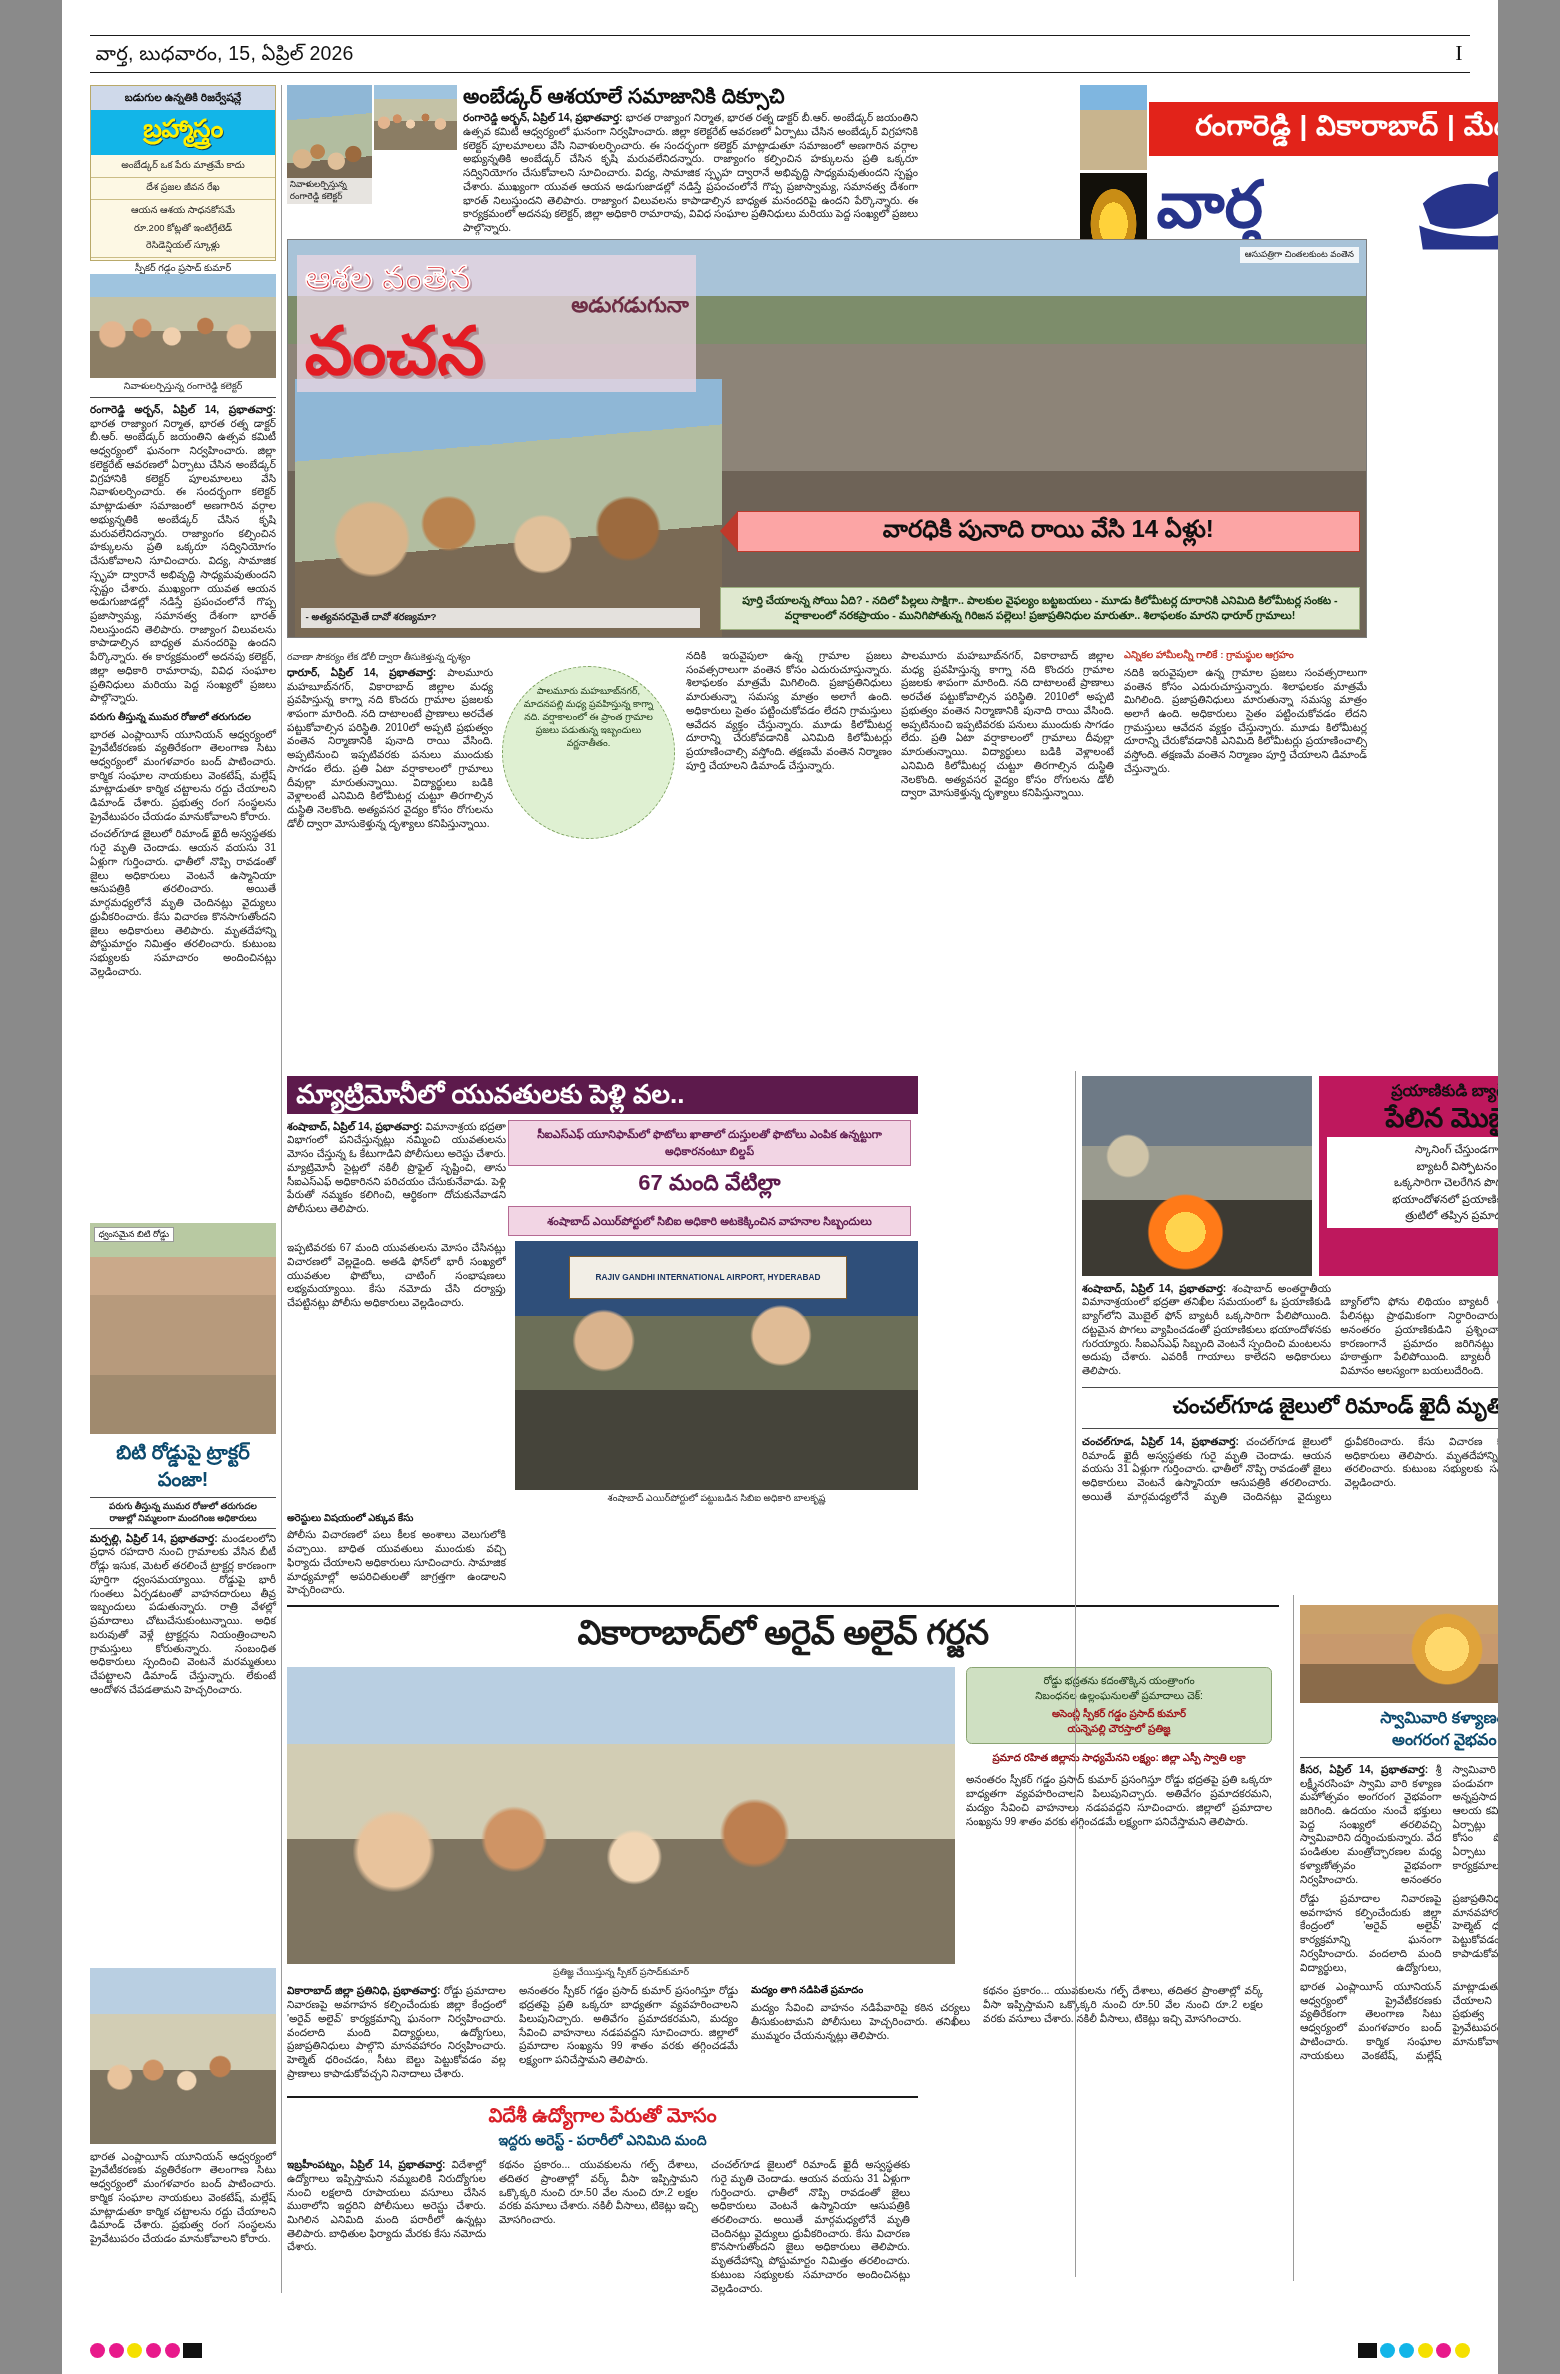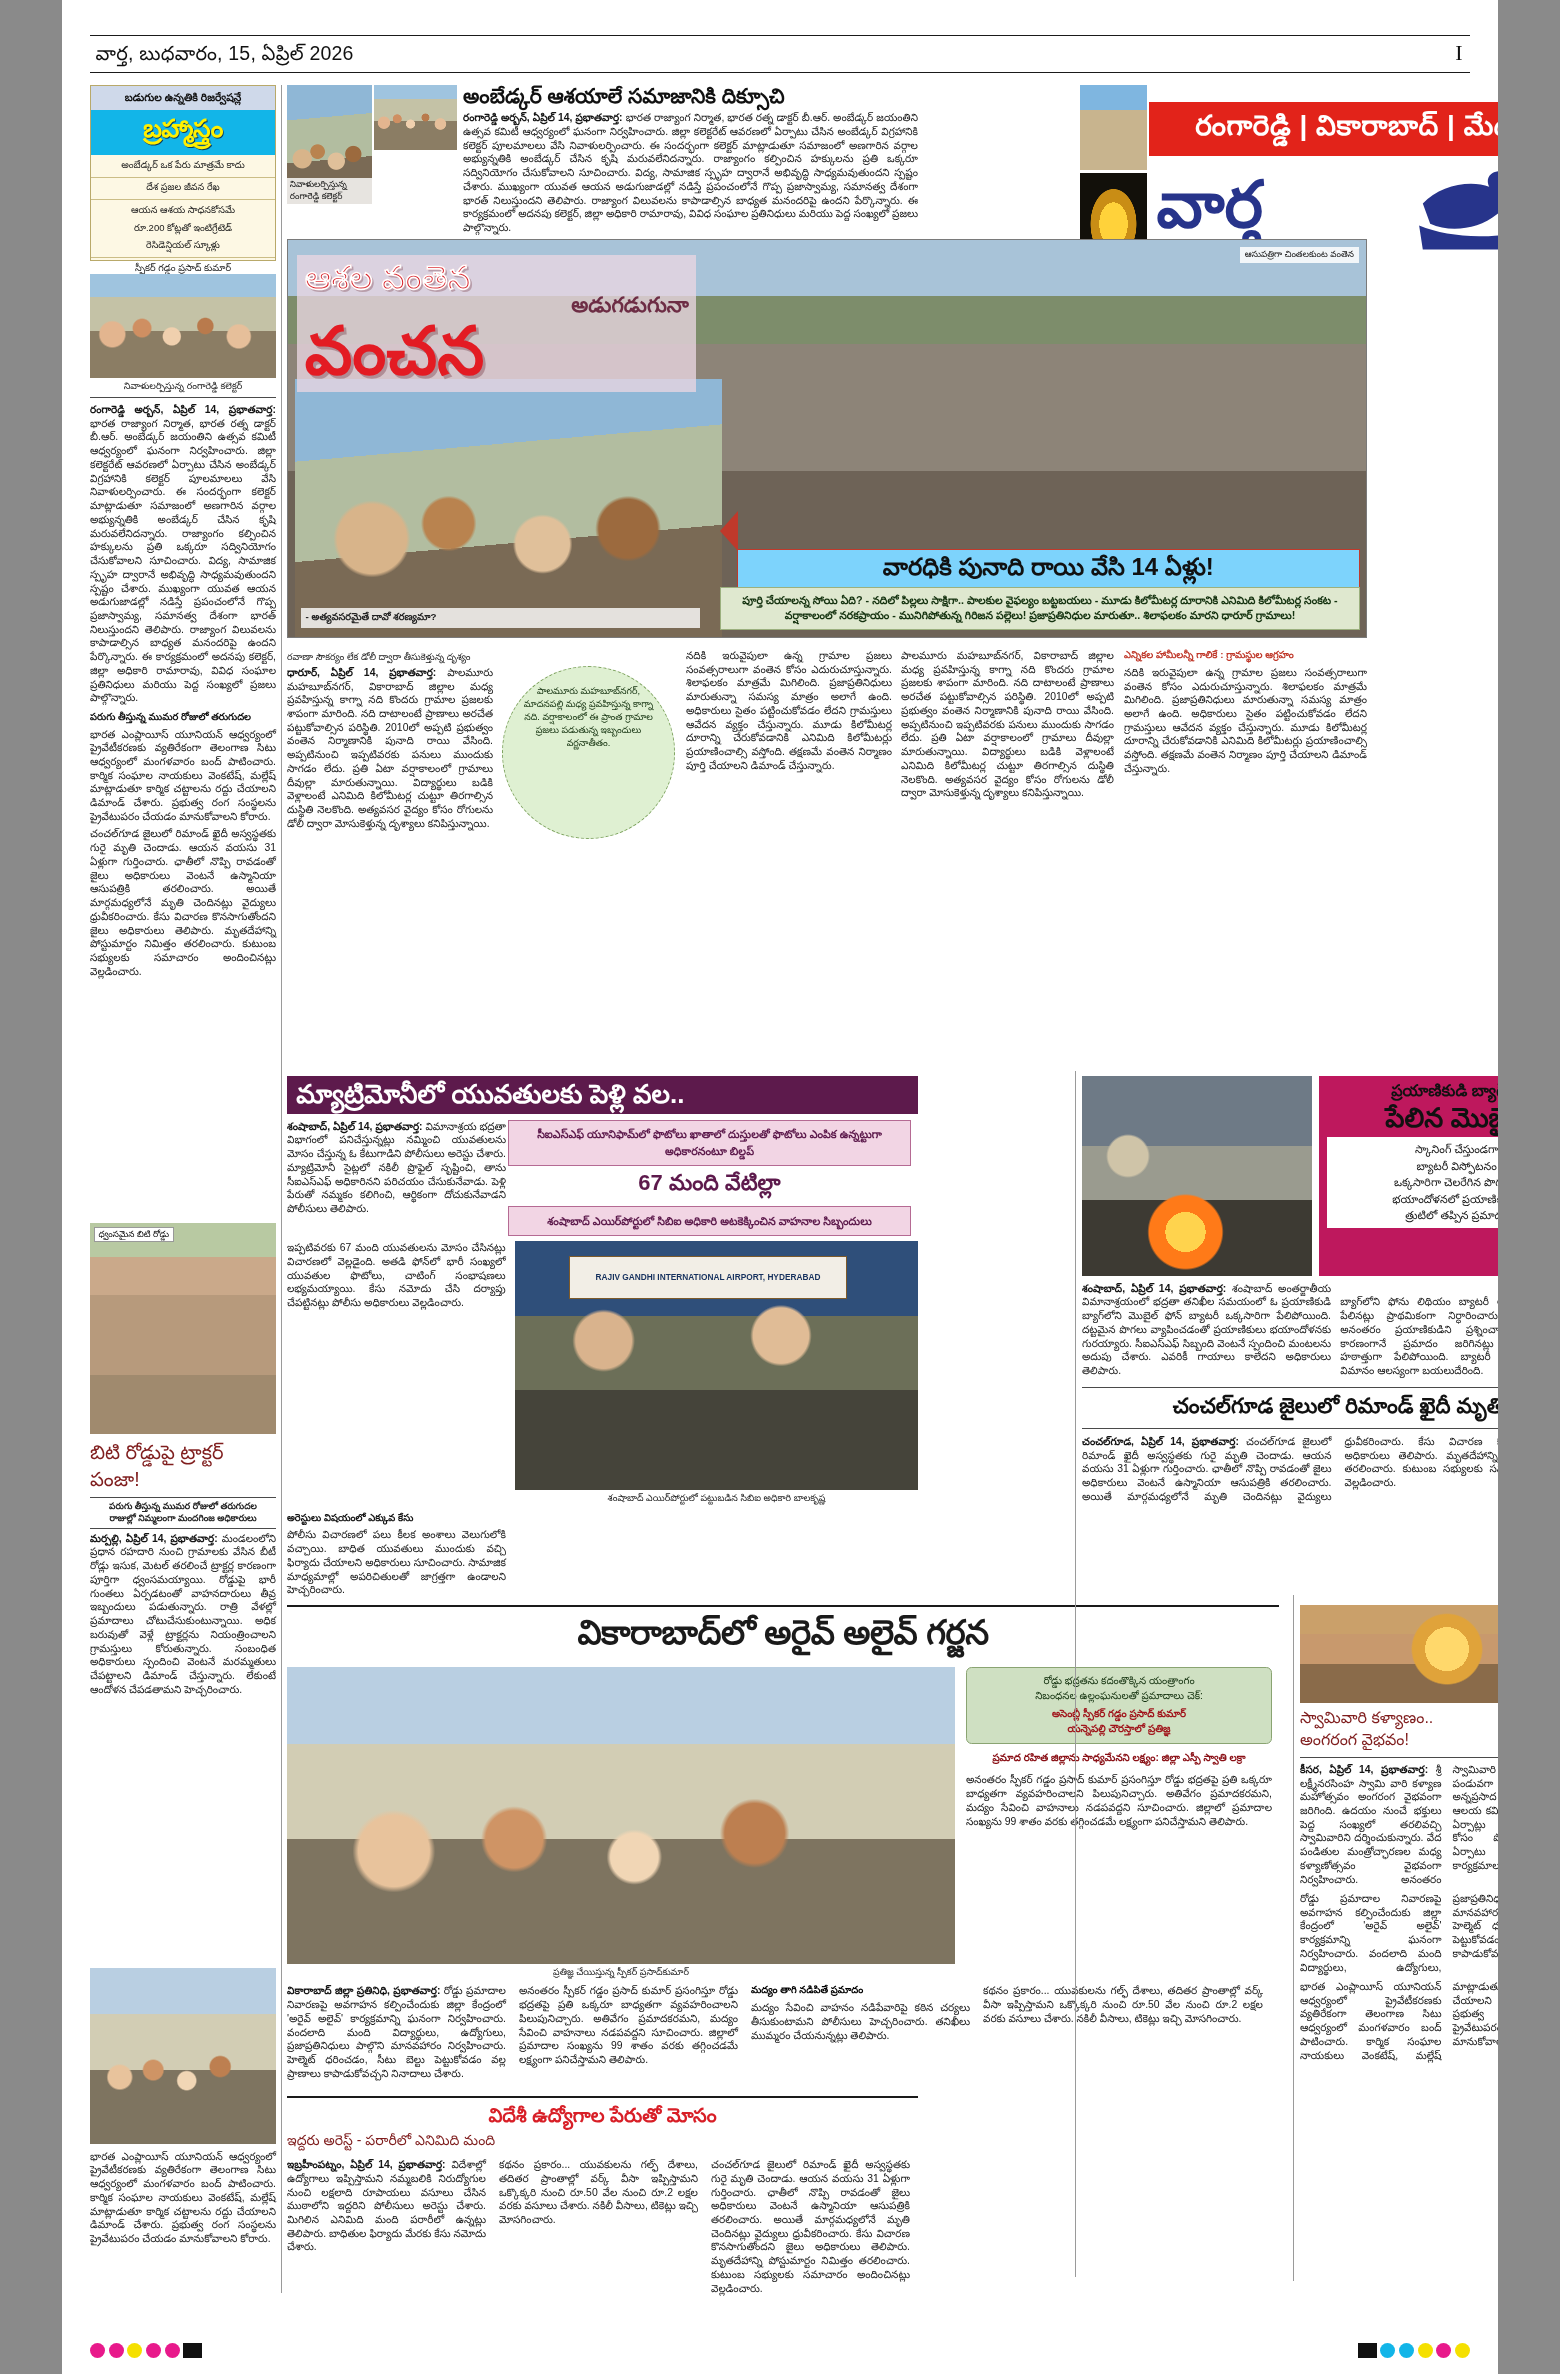--- a/index.html
+++ b/index.html
@@ -92,35 +92,35 @@
   .lh1 { font-size:33px; font-weight:bold; color:#d81f27; -webkit-text-stroke:0.6px #fff;
          text-shadow:1.9px 1.9px 0 rgba(120,60,70,.35); line-height:1.05; }
   .lh2 { font-size:21.3px; font-weight:bold; color:#6d2d45; text-align:right; margin-top:-1.9px; }
   .lh3 { font-size:67px; font-weight:bold; color:#e31b23; line-height:.96;
          text-shadow:2.8px 2.8px 0 rgba(120,60,70,.4); margin-top:-3.7px; }
   .lead-credit { position:absolute; right:7.4px; top:7.4px; background:rgba(255,255,255,.85);
                  font-size:8.8px; padding:1.9px 4.6px; color:#111; z-index:4; }
 
   .arrow-banner { position:absolute; left:432px; bottom:85px; width:640px; height:41px; z-index:5; }
   .arrow-banner .inner { position:absolute; left:16.7px; top:0; right:0; height:41px;
-      background:#7dd3fc; border:1.9px solid #c0392b; display:flex; align-items:center;
-      justify-content:center; font-size:24px; font-weight:bold; color:#111;margin-top:38px; }
+      background:#fca5a5; border:1.9px solid #c0392b; display:flex; align-items:center;
+      justify-content:center; font-size:24px; font-weight:bold; color:#111; }
   .arrow-banner .tip { position:absolute; left:0; top:0; width:0; height:0;
       border-top:20.4px solid transparent; border-bottom:20.4px solid transparent; border-right:18.6px solid #c0392b; }
 
   .green-strip { position:absolute; left:432px; bottom:7.4px; width:640px;
       background:#dfe8cf; border:0.9px solid #9bb07e; padding:4.6px 7.4px; z-index:5;
       font-size:10.8px; color:#14320f; text-align:center; line-height:1.45; font-weight:bold; }
 
   
   .bar-purple { background:#5d1a4c; color:#fff; font-weight:bold; font-size:26px;
                 padding:4.6px 9.3px 7.4px; line-height:1; }
   .hd-black { font-size:34px; font-weight:bold; color:#1a1a1a; text-align:center; letter-spacing:-0.5px; }
   .hd-red { font-size:19.5px; font-weight:bold; color:#d81f27; text-align:center; }
-  .hd-dark { font-size:17.6px; font-weight:normal; color:#7f1d1d; text-align:left; }
+  .hd-dark { font-size:17.6px; font-weight:bold; color:#0c4a6e; text-align:center; }
   .hd-peach-box { background:#be185d; padding:5.6px 7.4px; }
   .hd-peach-1 { font-size:16px; font-weight:bold; color:#111; text-align:center; }
   .hd-peach-2 { font-size:27px; font-weight:bold; color:#111; text-align:center; line-height:1.05; }
   .hd-peach-sub { background:#fff; margin-top:4.6px; padding:4.6px 3.7px; font-size:11px;
                   text-align:center; line-height:1.5; color:#111; }
 
   .callout-pink { background:#f2d5e4; border:0.9px solid #b56a93; padding:5.6px 7.4px;
                   font-size:11px; text-align:center; color:#5d1a4c; font-weight:bold; line-height:1.5; }
   .callout-green { background:#cfe0c2; border:0.9px solid #8aa472; border-radius:5.6px;
                    padding:6.5px 8.3px; font-size:10.2px; color:#12300d; line-height:1.45; text-align:center; }

